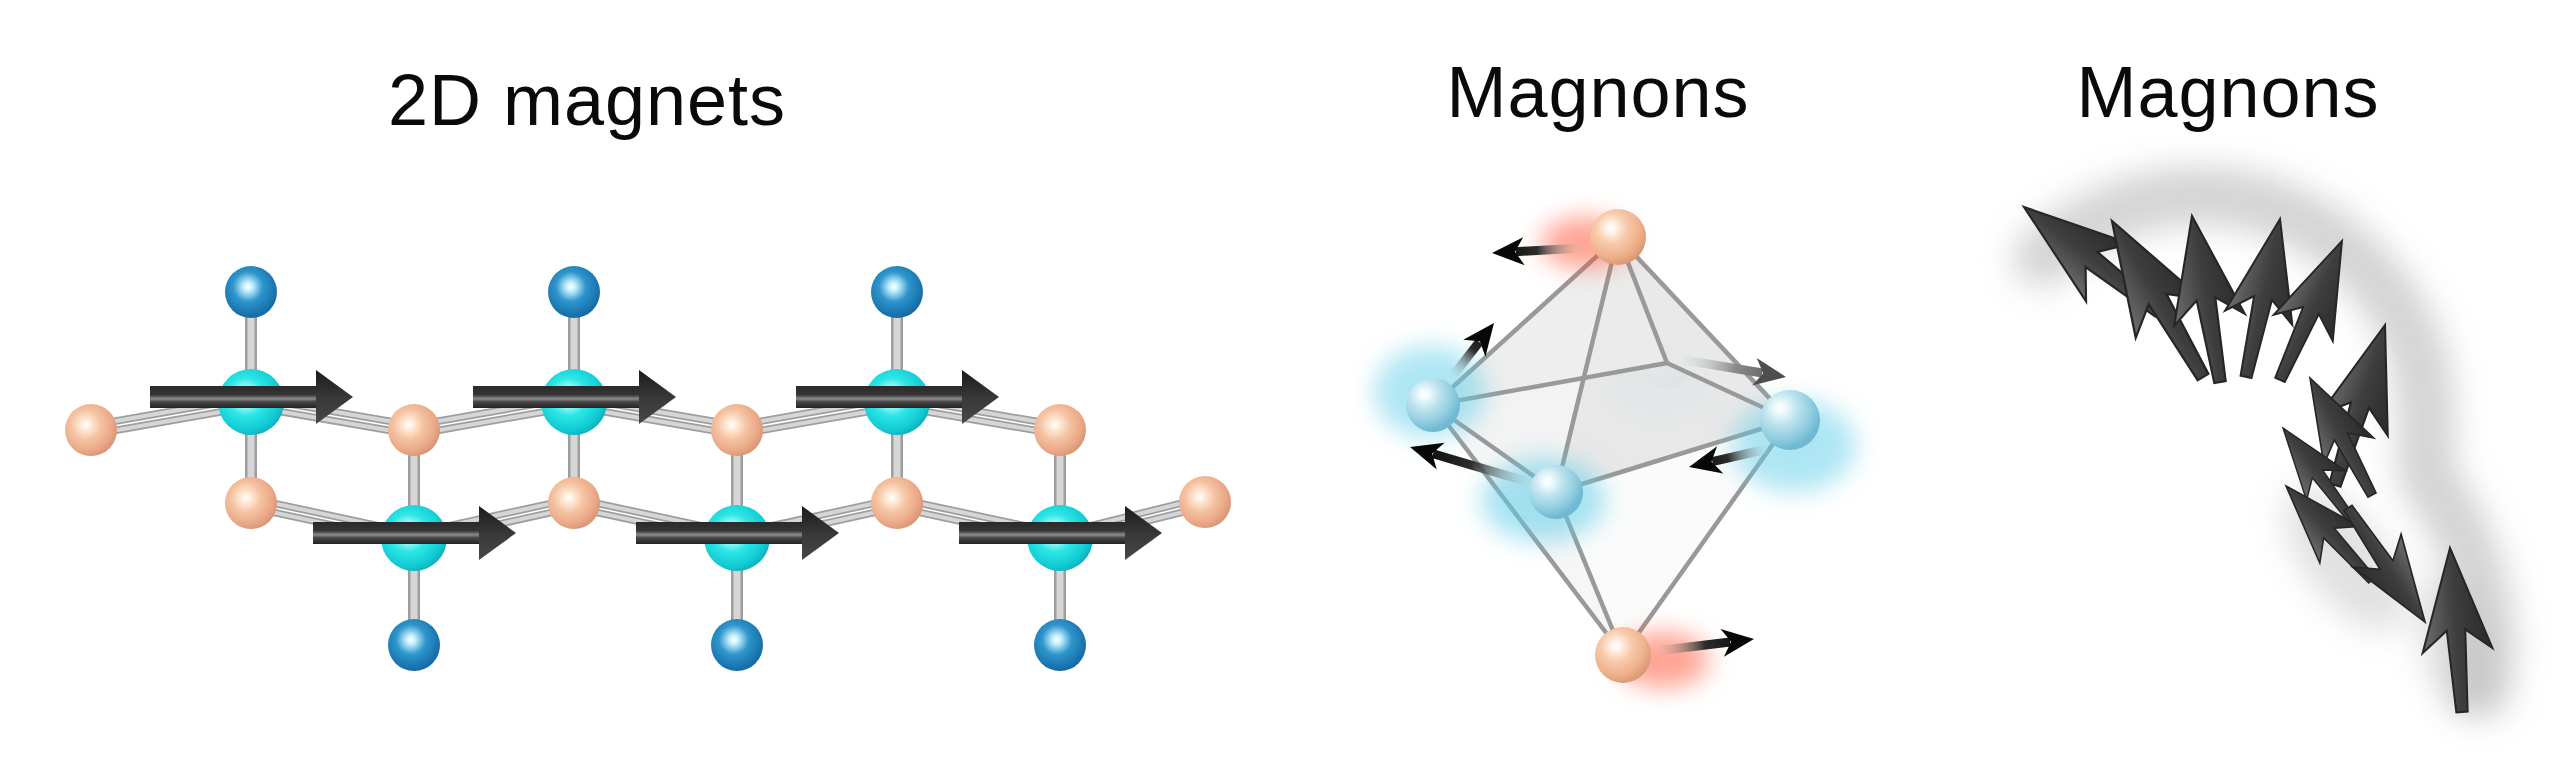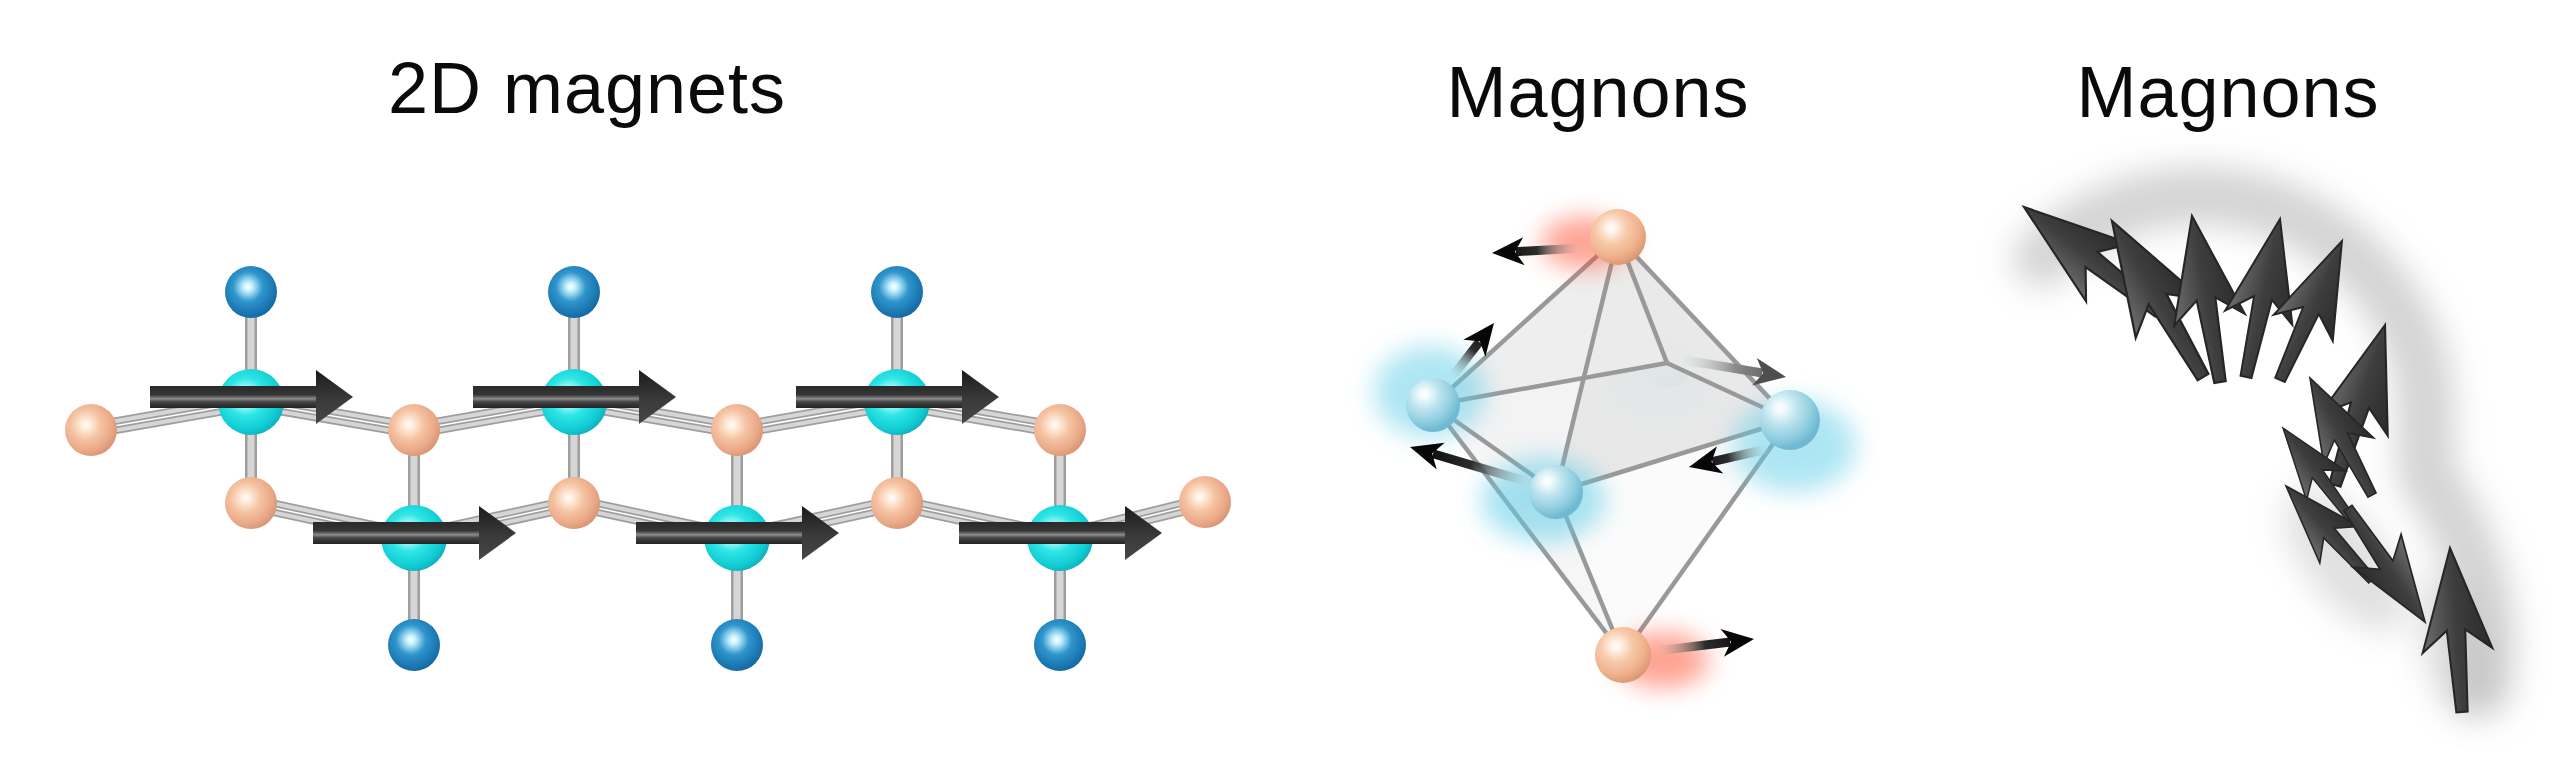--- a/index.html
+++ b/index.html
@@ -263,16 +263,16 @@
         <path d="M -5.5,0 L -9,-80 L -34,-60 L 0,-160 L 34,-60 L 9,-80 L 5.5,0 Z" fill="url(#mg)" stroke="#262626" stroke-width="2" transform="translate(2246 377) rotate(12.144278049567005) scale(1.010105192541846)"></path>
         <path d="M -5.5,0 L -9,-80 L -34,-60 L 0,-160 L 34,-60 L 9,-80 L 5.5,0 Z" fill="url(#mg)" stroke="#262626" stroke-width="2" transform="translate(2280 380) rotate(24.038934265458433) scale(0.9512532851454443)"></path>
         <path d="M -5.5,0 L -9,-80 L -34,-60 L 0,-160 L 34,-60 L 9,-80 L 5.5,0 Z" fill="url(#mg)" stroke="#262626" stroke-width="2" transform="translate(2335 485) rotate(17.354024636261325) scale(1.0476909133900132)"></path>
         <path d="M -5.5,0 L -9,-80 L -34,-60 L 0,-160 L 34,-60 L 9,-80 L 5.5,0 Z" fill="url(#mg)" stroke="#262626" stroke-width="2" transform="translate(2372 495) rotate(-27.91976642810862) scale(0.8275764692764046)"></path>
         <path d="M -5.5,0 L -9,-80 L -34,-60 L 0,-160 L 34,-60 L 9,-80 L 5.5,0 Z" fill="url(#mg)" stroke="#262626" stroke-width="2" transform="translate(2352 520) rotate(-36.86989764584402) scale(0.71875)"></path>
         <path d="M -5.5,0 L -9,-80 L -34,-60 L 0,-160 L 34,-60 L 9,-80 L 5.5,0 Z" fill="url(#mg)" stroke="#262626" stroke-width="2" transform="translate(2372 580) rotate(-42.4551956201869) scale(0.7962804154316492)"></path>
         <path d="M -5.5,0 L -9,-80 L -34,-60 L 0,-160 L 34,-60 L 9,-80 L 5.5,0 Z" fill="url(#mg)" stroke="#262626" stroke-width="2" transform="translate(2348 508) rotate(145.96338964632963) scale(0.8598010307623503)"></path>
         <path d="M -5.5,0 L -9,-80 L -34,-60 L 0,-160 L 34,-60 L 9,-80 L 5.5,0 Z" fill="url(#mg)" stroke="#262626" stroke-width="2" transform="translate(2462 712) rotate(-4.1849161251184155) scale(1.0277402395547233)"></path>
       </g>
     </svg>
-  <div class="panel-title" id="title-0" style="left: 587px; top: 52px;">2D magnets</div>
+  <div class="panel-title" id="title-0" style="left: 587px; top: 64px;">2D magnets</div>
   <div class="panel-title" id="title-1" style="left: 1598px; top: 56px;">Magnons</div>
   <div class="panel-title" id="title-2" style="left: 2228px; top: 56px; text-align: center;">Magnons</div>
 </div>
 
 </body></html>

